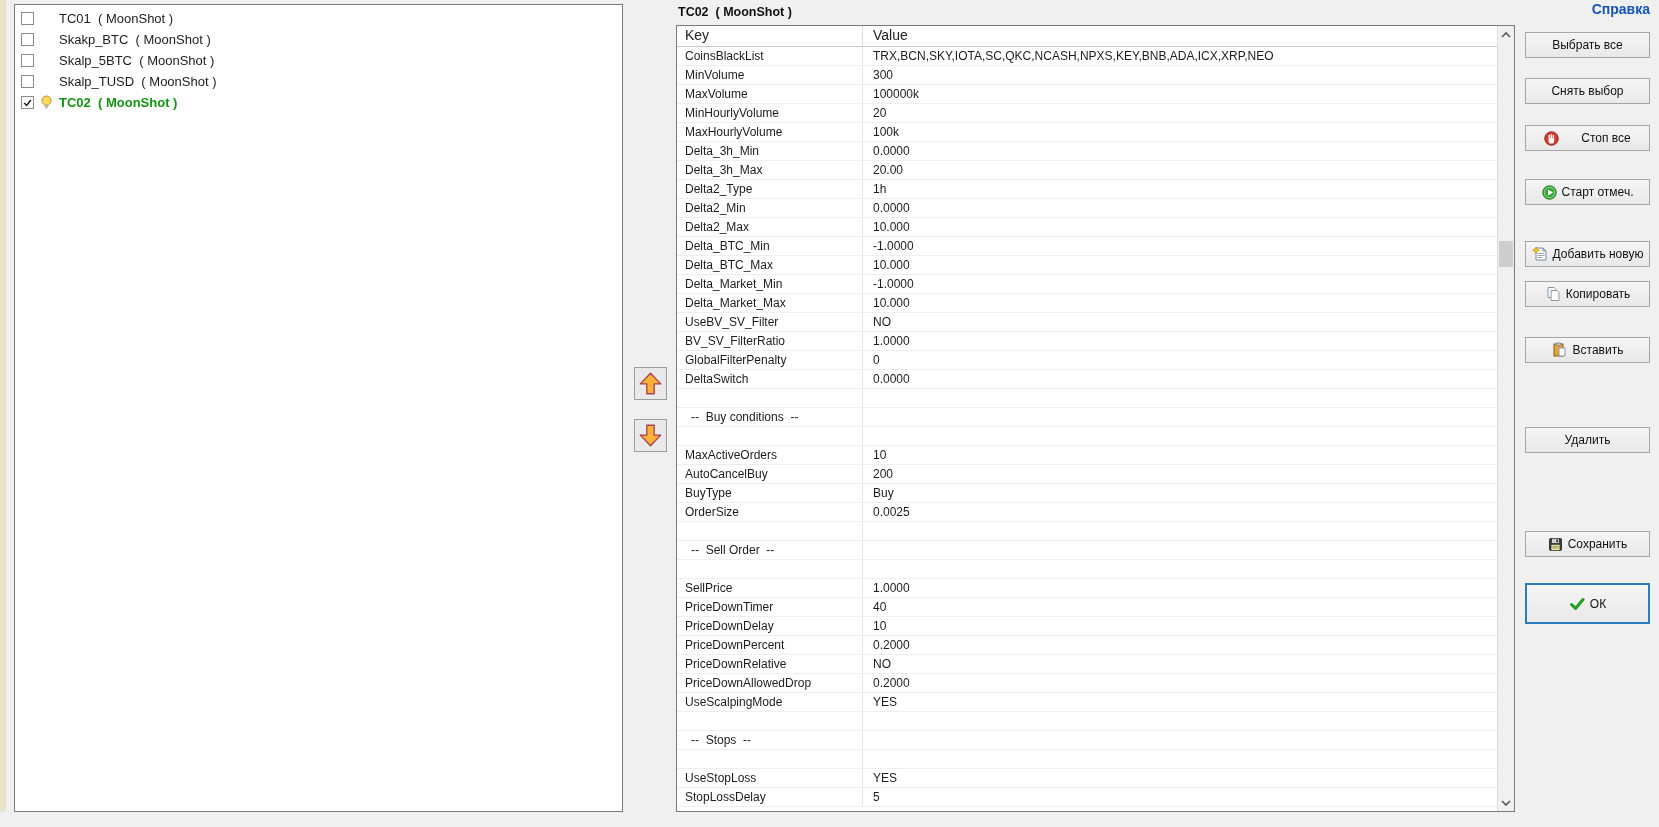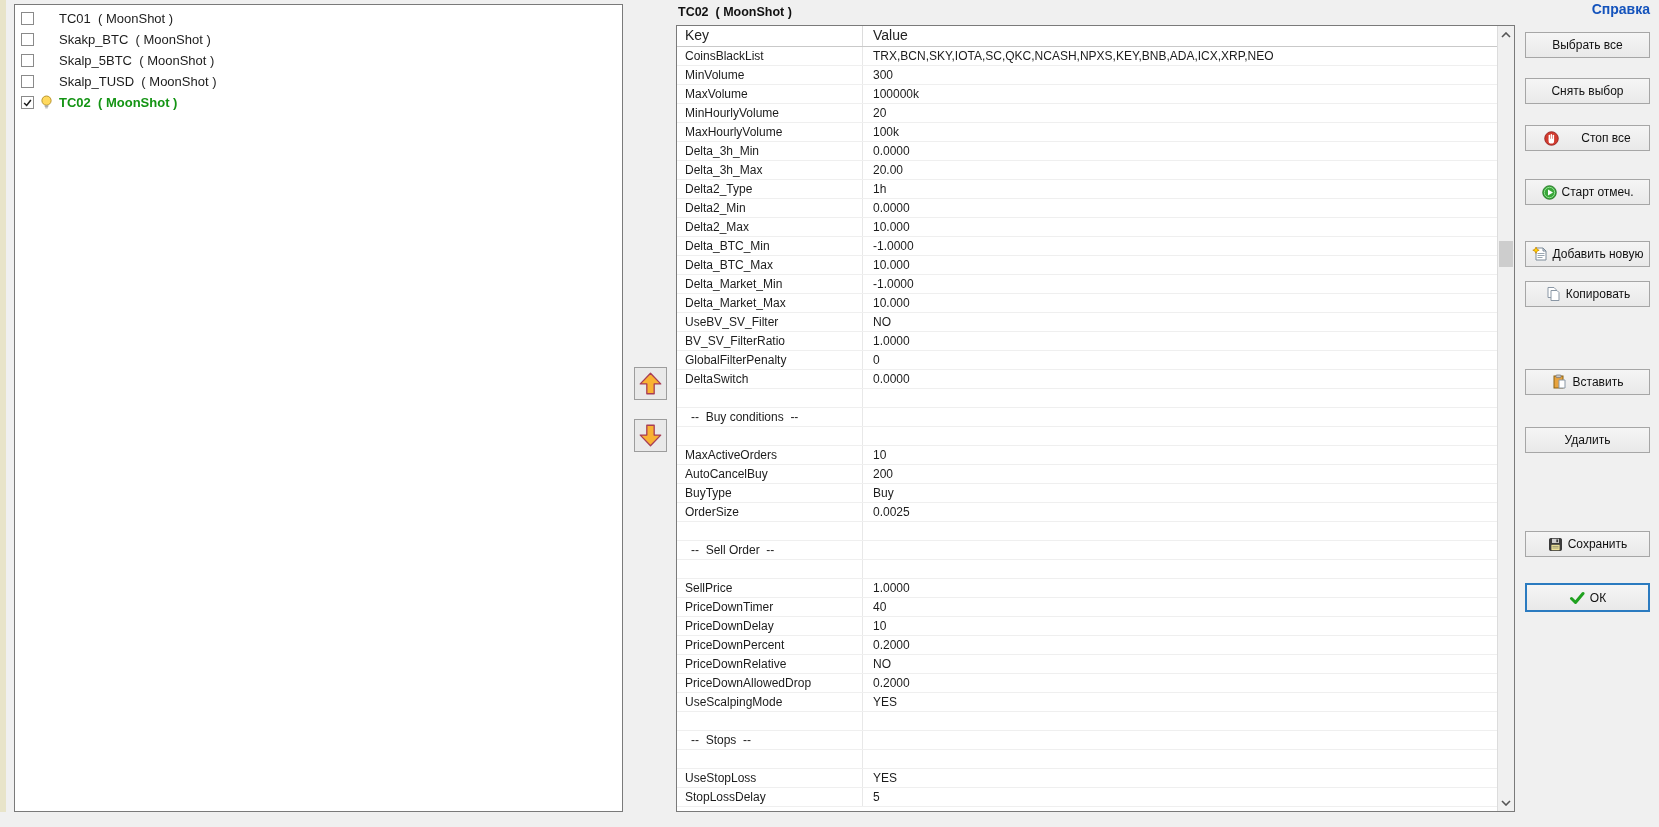--- a/index.html
+++ b/index.html
@@ -83,24 +83,24 @@
     display:flex;align-items:center;justify-content:center;gap:5px;
     font-family:"Liberation Sans", sans-serif;font-size:12px;color:#111;padding:0;
   }
   .rbtn svg{flex:0 0 auto;}
   .b-select{top:32px;}
   .b-deselect{top:78px;}
   .b-stop{top:125px;gap:22px;}
   .b-start{top:179px;}
   .b-add{top:241px;}
   .b-copy{top:281px;}
-  .b-paste{top:337px;margin-top:32px;}
+  .b-paste{top:337px;}
   .b-delete{top:427px;}
   .b-save{top:531px;}
-  .b-ok{top:583px;height:29px;border:2px solid #2b7bc0;}
+  .b-ok{top:583px;height:41px;border:2px solid #2b7bc0;}
 </style>
 </head>
 <body>
 
 <div class="window">
 
   <div class="edge-strip"></div>
 
   <div class="bot-panel">
 

